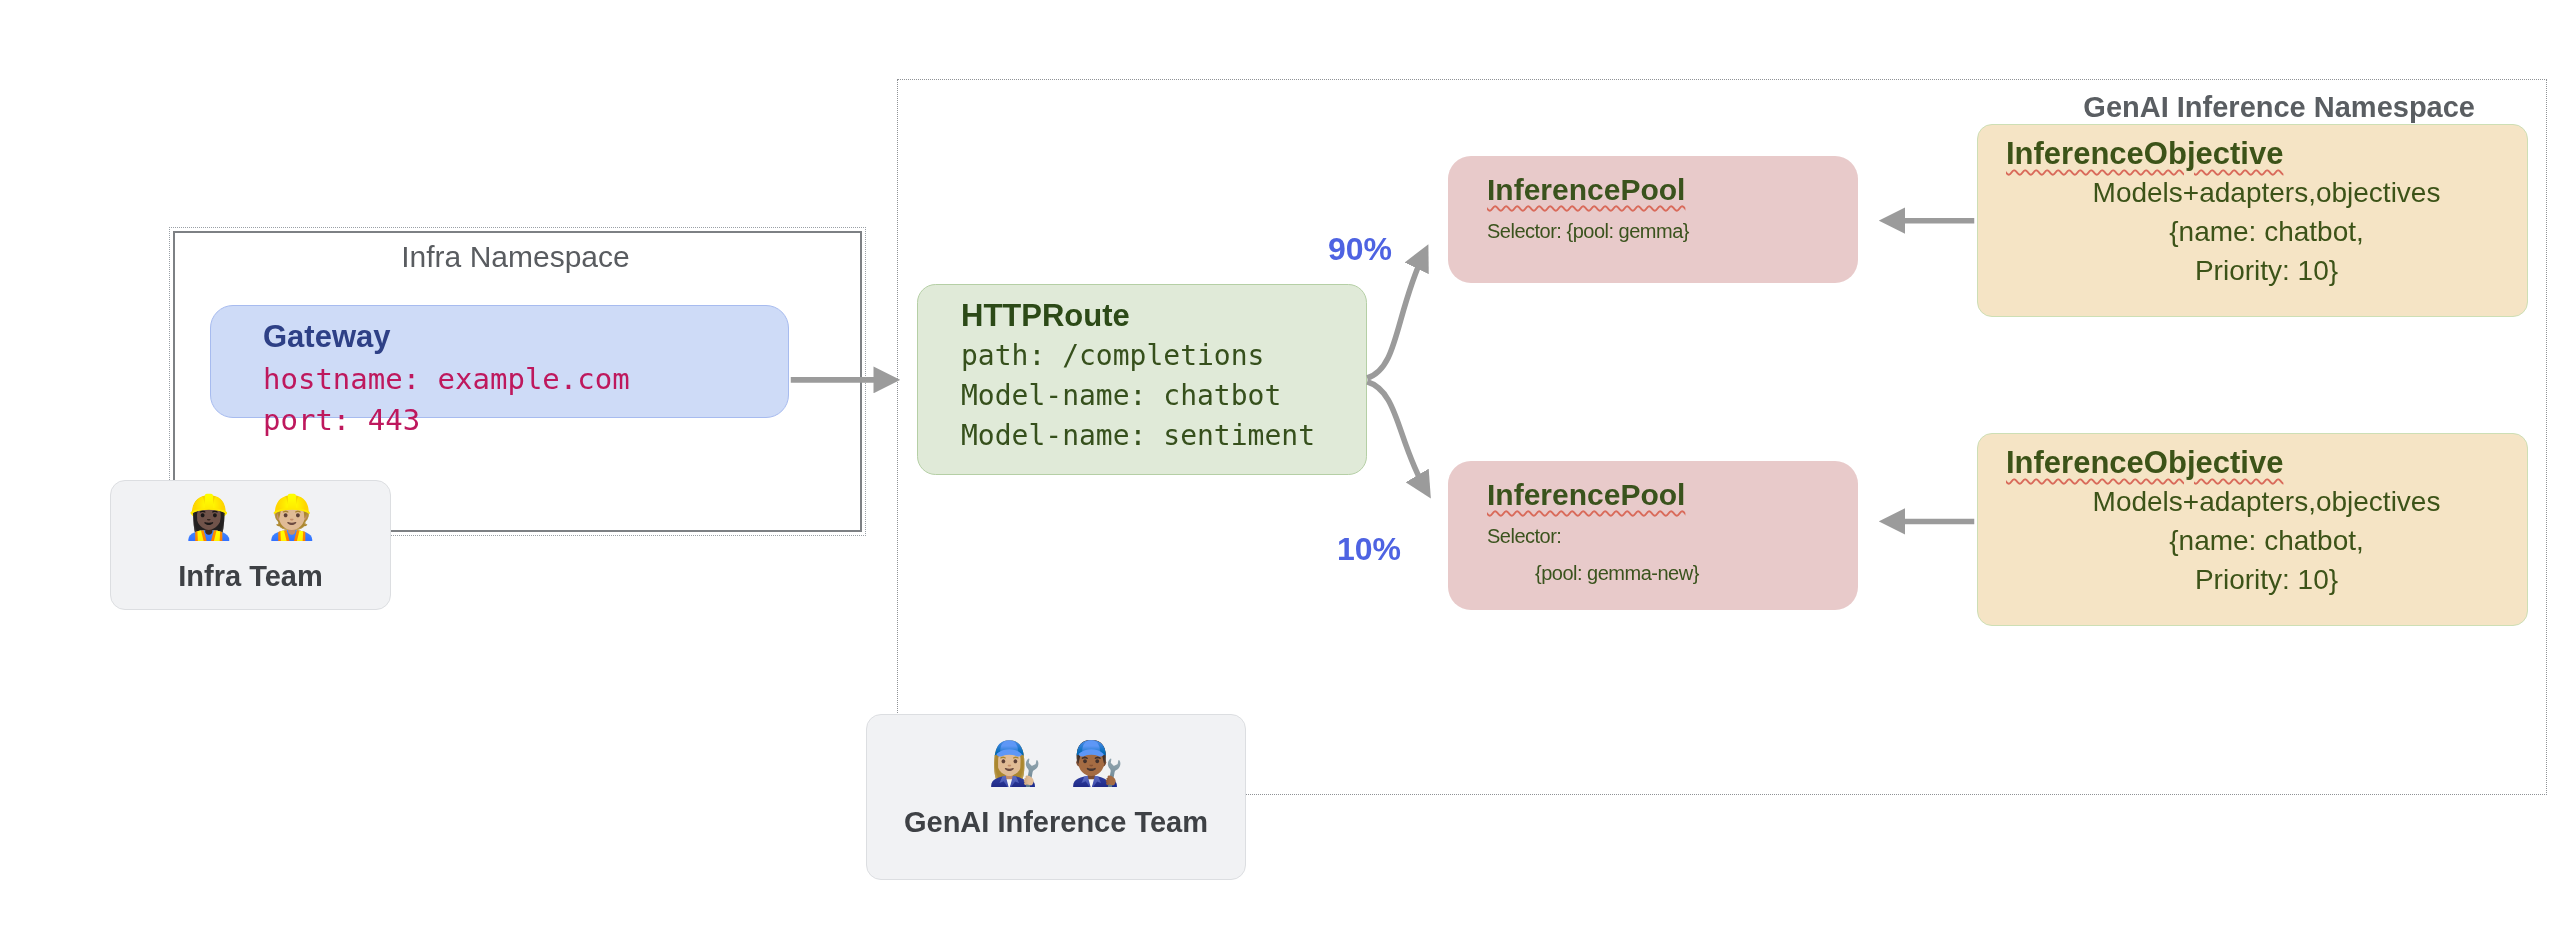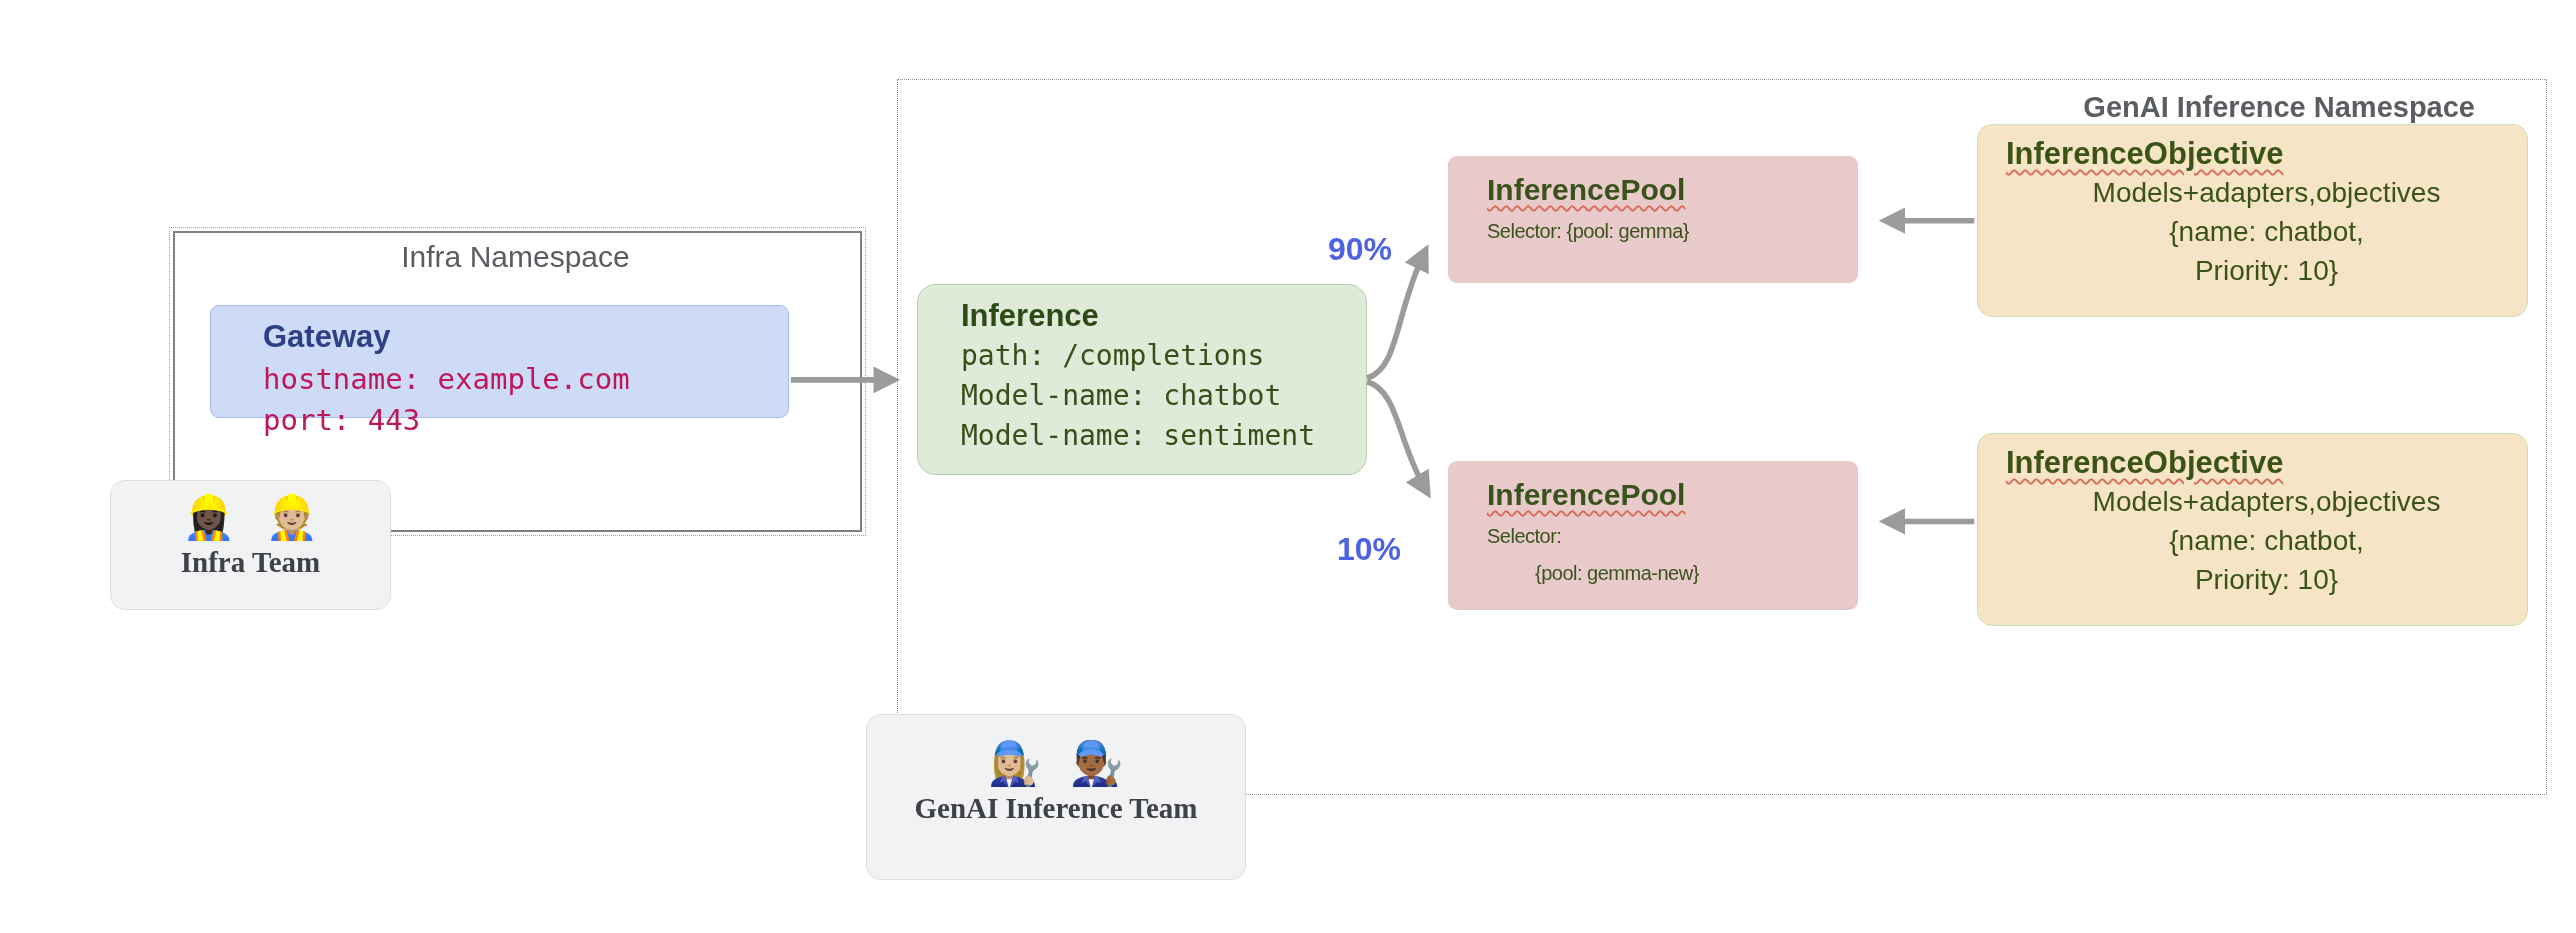--- a/index.html
+++ b/index.html
@@ -10,21 +10,21 @@
   .infra-ns{left:173px;top:231px;width:685px;height:297px;
     border:2.8px solid #7d8084;outline:1.9px dotted #9aa0a6;outline-offset:3.7px;
     background:transparent;z-index:1;}
   .infra-ns-title{left:173px;top:240px;width:685px;text-align:center;
     font-size:30px;color:#595c60;z-index:2;}
   .genai-ns{left:897px;top:79px;width:1648px;height:714px;
     border:1.9px dotted #8f9296;background:transparent;z-index:0;}
   .genai-ns-title{left:897px;top:91px;width:1578px;text-align:right;
     font-size:29px;font-weight:bold;color:#5a5e62;z-index:2;}
   
-  .resbox{border-radius:9px;z-index:2;box-sizing:border-box;}
+  .resbox{border-radius:23px;z-index:2;box-sizing:border-box;}
   .gateway{left:210px;top:305px;width:579px;height:113px;background:#cedbf7;
     border:1.9px solid #a7bbef;padding:13px 0 0 52px;}
   .gateway .title{font-size:31px;font-weight:bold;color:#2e4086;margin-bottom:3.7px;}
   .gateway .mono{font-family:"DejaVu Sans Mono",monospace;font-size:29px;
     line-height:41px;color:#be185d;}
   .httproute{left:917px;top:284px;width:450px;height:191px;background:#e0ead8;
     border:1.9px solid #b5cfa5;border-radius:18.6px;padding:13px 0 0 43px;}
   .httproute .title{font-size:31px;font-weight:bold;color:#2c4a17;margin-bottom:1.9px;}
   .httproute .mono{font-family:"DejaVu Sans Mono",monospace;font-size:28px;
     line-height:40px;color:#36501c;}
@@ -44,21 +44,21 @@
     text-decoration:underline wavy #d96a5a;text-decoration-thickness:1.9px;
     text-underline-offset:4.7px;display:inline-block;margin-bottom:1px;}
   .objective .mono{font-family:Liberation Sans, sans-serif;font-size:28px;
     line-height:39px;color:#3c5318;text-align:center;}
   
   .team{background:#f1f2f4;border:1.9px solid #dcdee1;border-radius:15px;
     z-index:3;text-align:center;box-sizing:border-box;}
   .team-infra{left:110px;top:480px;width:281px;height:130px;padding-top:9.3px;}
   .team-genai{left:866px;top:714px;width:380px;height:166px;padding-top:20.5px;}
   .team .emojis{font-size:43px;line-height:54px;word-spacing:17px;}
-  .team .label{font-size:29px;font-weight:bold;color:#3e4145;margin-top:2px;font-family:Liberation Serif, serif;}
+  .team .label{font-size:29px;font-weight:bold;color:#3e4145;margin-top:16px;}
   
   .weight{font-size:32px;font-weight:bold;color:#4e63e2;z-index:4;width:84px;text-align:center;}
   .w90{left:1318px;top:231px;}
   .w10{left:1327px;top:531px;}
   
   svg.arrows{position:absolute;left:0;top:0;z-index:4;pointer-events:none;}
 </style>
 </head>
 <body>
 
@@ -73,21 +73,21 @@
   <div class="mono">hostname: example.com</div>
   <div class="mono">port: 443</div>
 </div>
 
 <div class="abs team team-infra">
   <div class="emojis">👷🏿‍♀️ 👷🏼</div>
   <div class="label">Infra Team</div>
 </div>
 
 <div class="abs resbox httproute">
-  <div class="title">Inference</div>
+  <div class="title">HTTPRoute</div>
   <div class="mono">path: /completions</div>
   <div class="mono">Model-name: chatbot</div>
   <div class="mono">Model-name: sentiment</div>
 </div>
 
 <div class="abs weight w90">90%</div>
 <div class="abs weight w10">10%</div>
 
 <div class="abs resbox pool pool-top">
   <div><span class="title">InferencePool</span></div>

